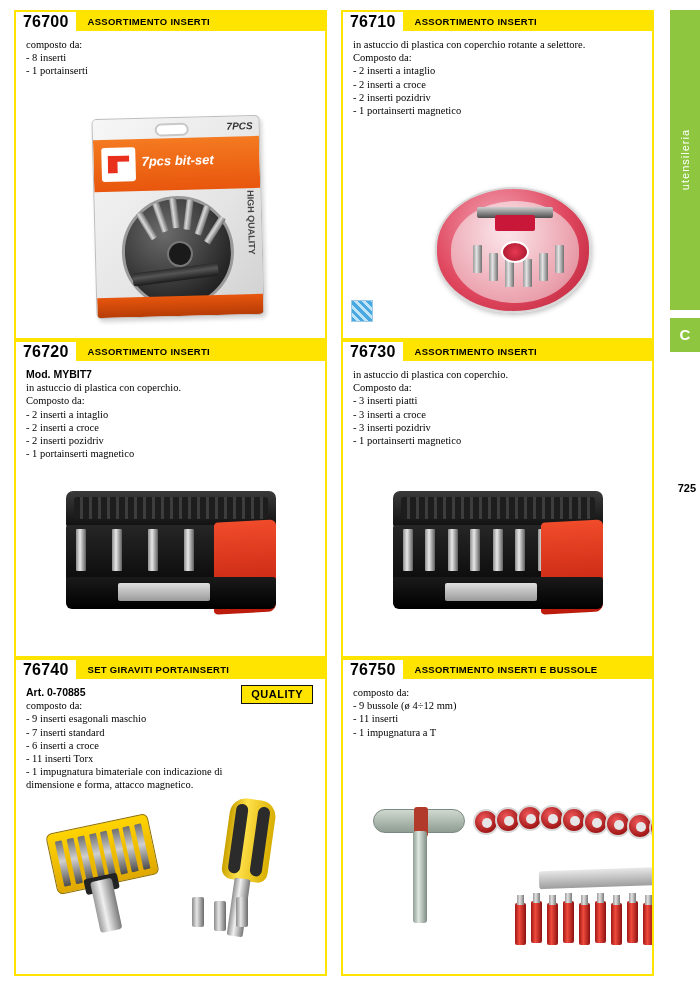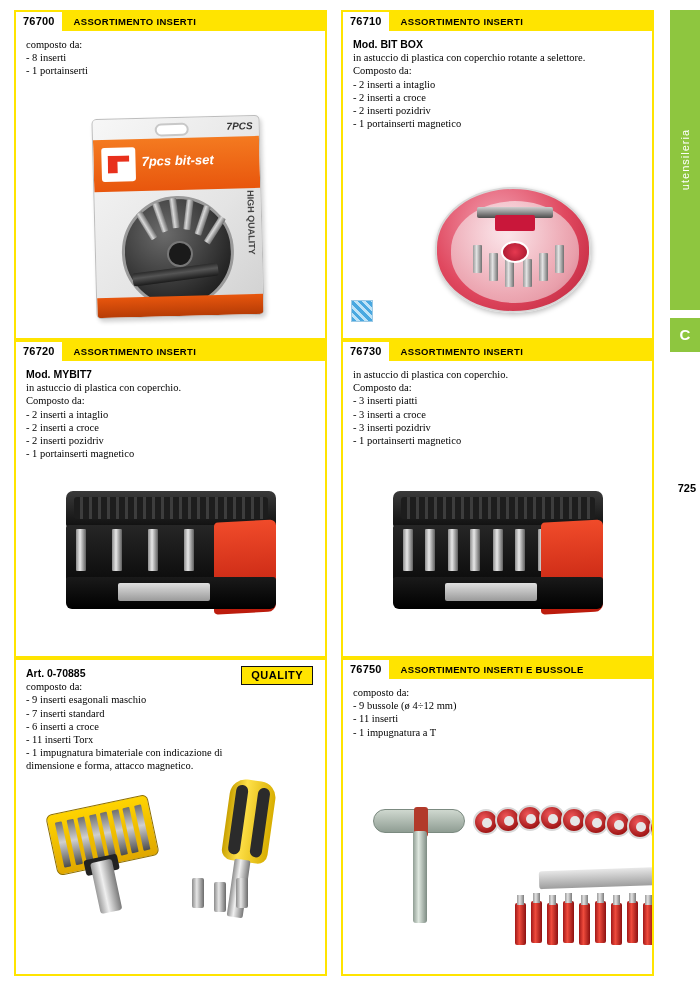--- a/index.html
+++ b/index.html
@@ -40,21 +40,21 @@
     background:#ffe400;
     display:flex;
     align-items:center;
     gap:0;
     position:relative;
   }
   .code {
     display:inline-block;
     background:#ffffff;
     border-right:2px solid #ffe400;
-    font-size:11px;
+    font-size:16px;
     font-weight:bold;
     color:#000;
     padding:0 7px;
     line-height:19px;
     height:19px;
     letter-spacing:0.2px;
   }
   .cat {
     font-size:9.5px;
     font-weight:bold;
@@ -432,21 +432,20 @@
         </div>
       </div>
     </div>
 
     <div class="cell">
       <div class="cell-head">
         <span class="code">76710</span>
         <span class="cat">ASSORTIMENTO INSERTI</span>
       </div>
       <div class="cell-body">
-        <div class="modline">Mod. BIT BOX</div>
         <div class="desc"><span>in astuccio di plastica con coperchio rotante a selettore.</span><br><span>Composto da:</span><br><span>- 2 inserti a intaglio</span><br><span>- 2 inserti a croce</span><br><span>- 2 inserti pozidriv</span><br><span>- 1 portainserti magnetico</span></div>
 
         <div class="bitbox">
           <div class="shell">
             <div class="inner"></div>
             <div class="bar"></div>
             <div class="logo"></div>
             <div class="bit" style="left:36px; top:56px;"></div>
             <div class="bit" style="left:52px; top:64px;"></div>
             <div class="bit" style="left:68px; top:70px;"></div>
@@ -511,20 +510,24 @@
             <i></i>
           </div>
           <div class="red"></div>
           <div class="base"></div>
           <div class="silver"></div>
         </div>
       </div>
     </div>
 
     <div class="cell">
+      <div class="cell-head">
+        <span class="code">76740</span>
+        <span class="cat">SET GIRAVITI PORTAINSERTI</span>
+      </div>
       <div class="cell-body">
         <div class="brand-stanley">QUALITY</div>
         <div class="modline">Art. 0-70885</div>
         <div class="desc"><span>composto da:</span><br><span>- 9 inserti esagonali maschio</span><br><span>- 7 inserti standard</span><br><span>- 6 inserti a croce</span><br><span>- 11 inserti Torx</span><br><span>- 1 impugnatura bimateriale con indicazione di</span><br><span>    dimensione e forma, attacco magnetico.</span></div>
 
         <div class="sd-wrap">
           <div class="ratchet">
             <div class="head">
               <div class="cols">
                 <i></i>

